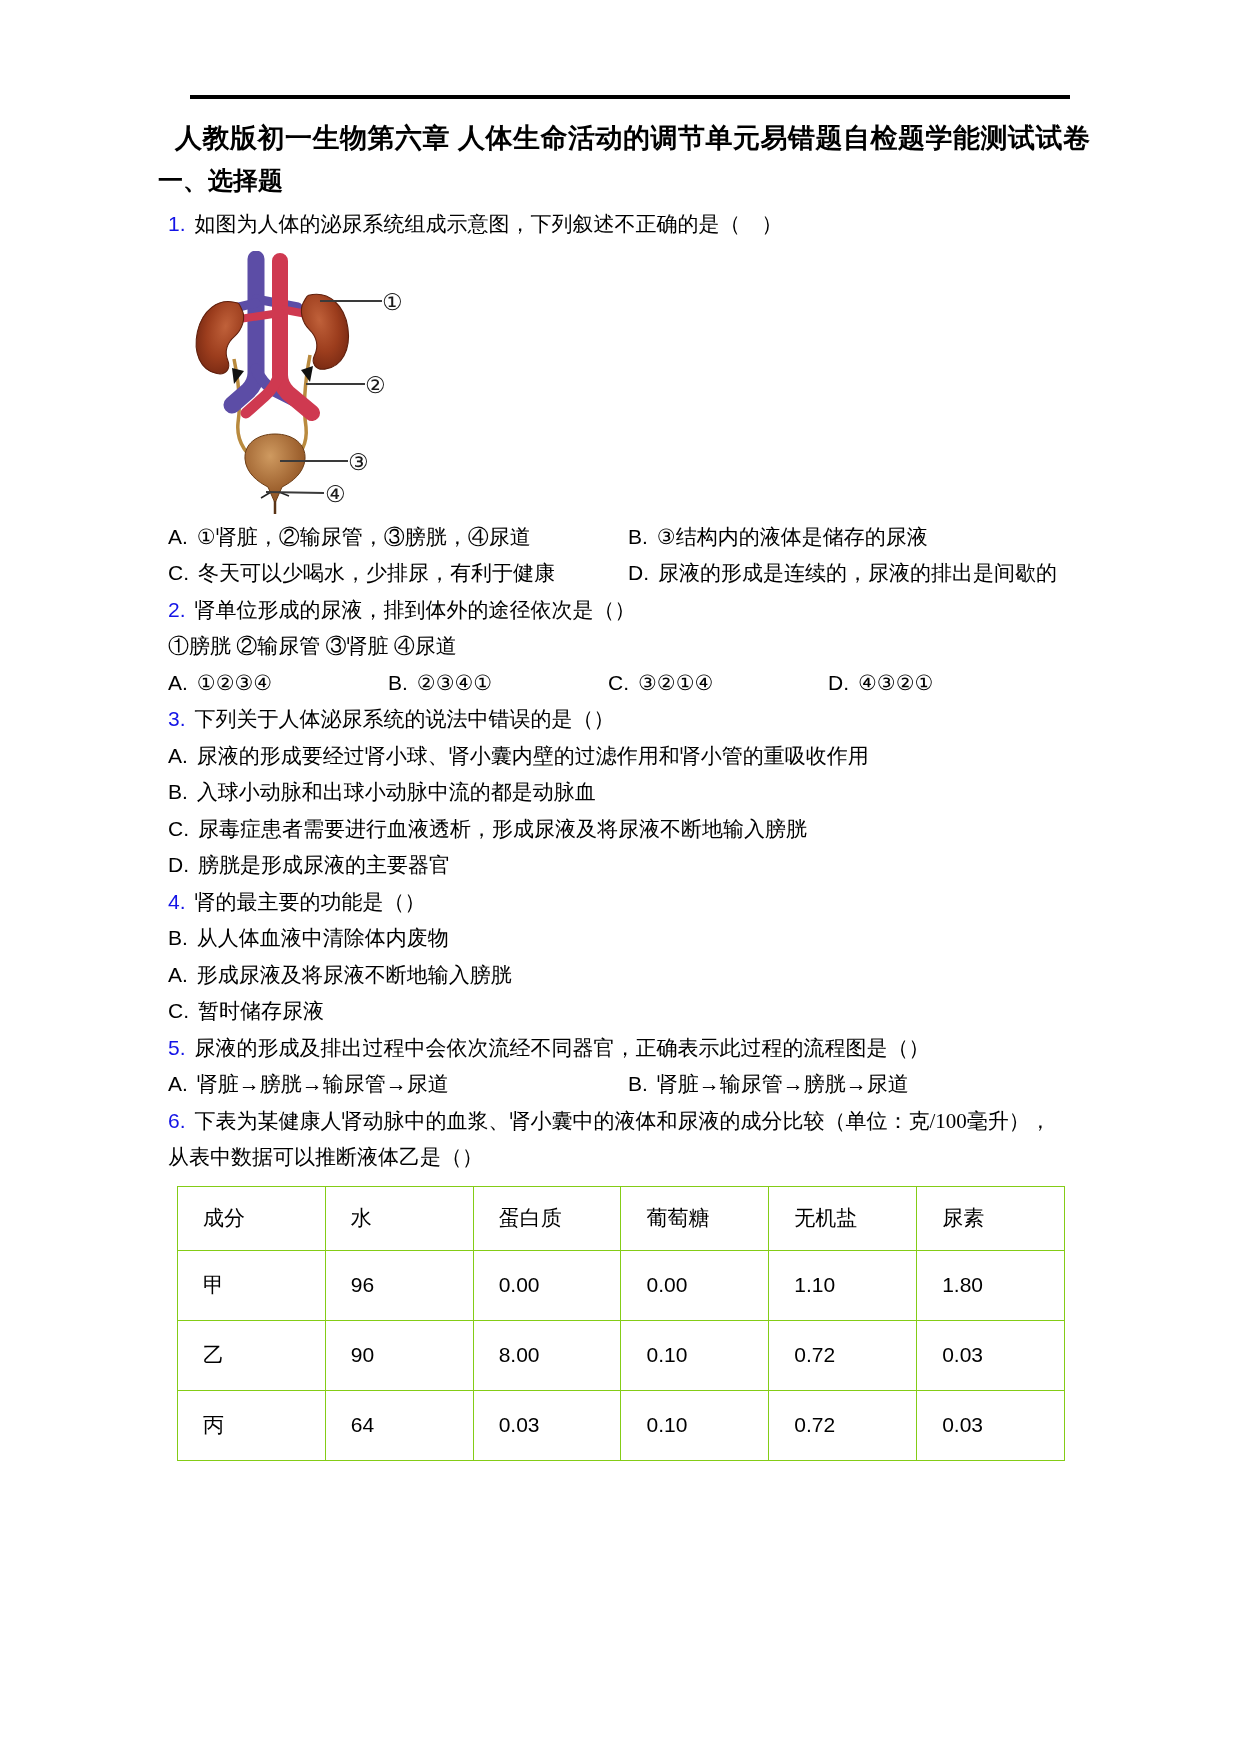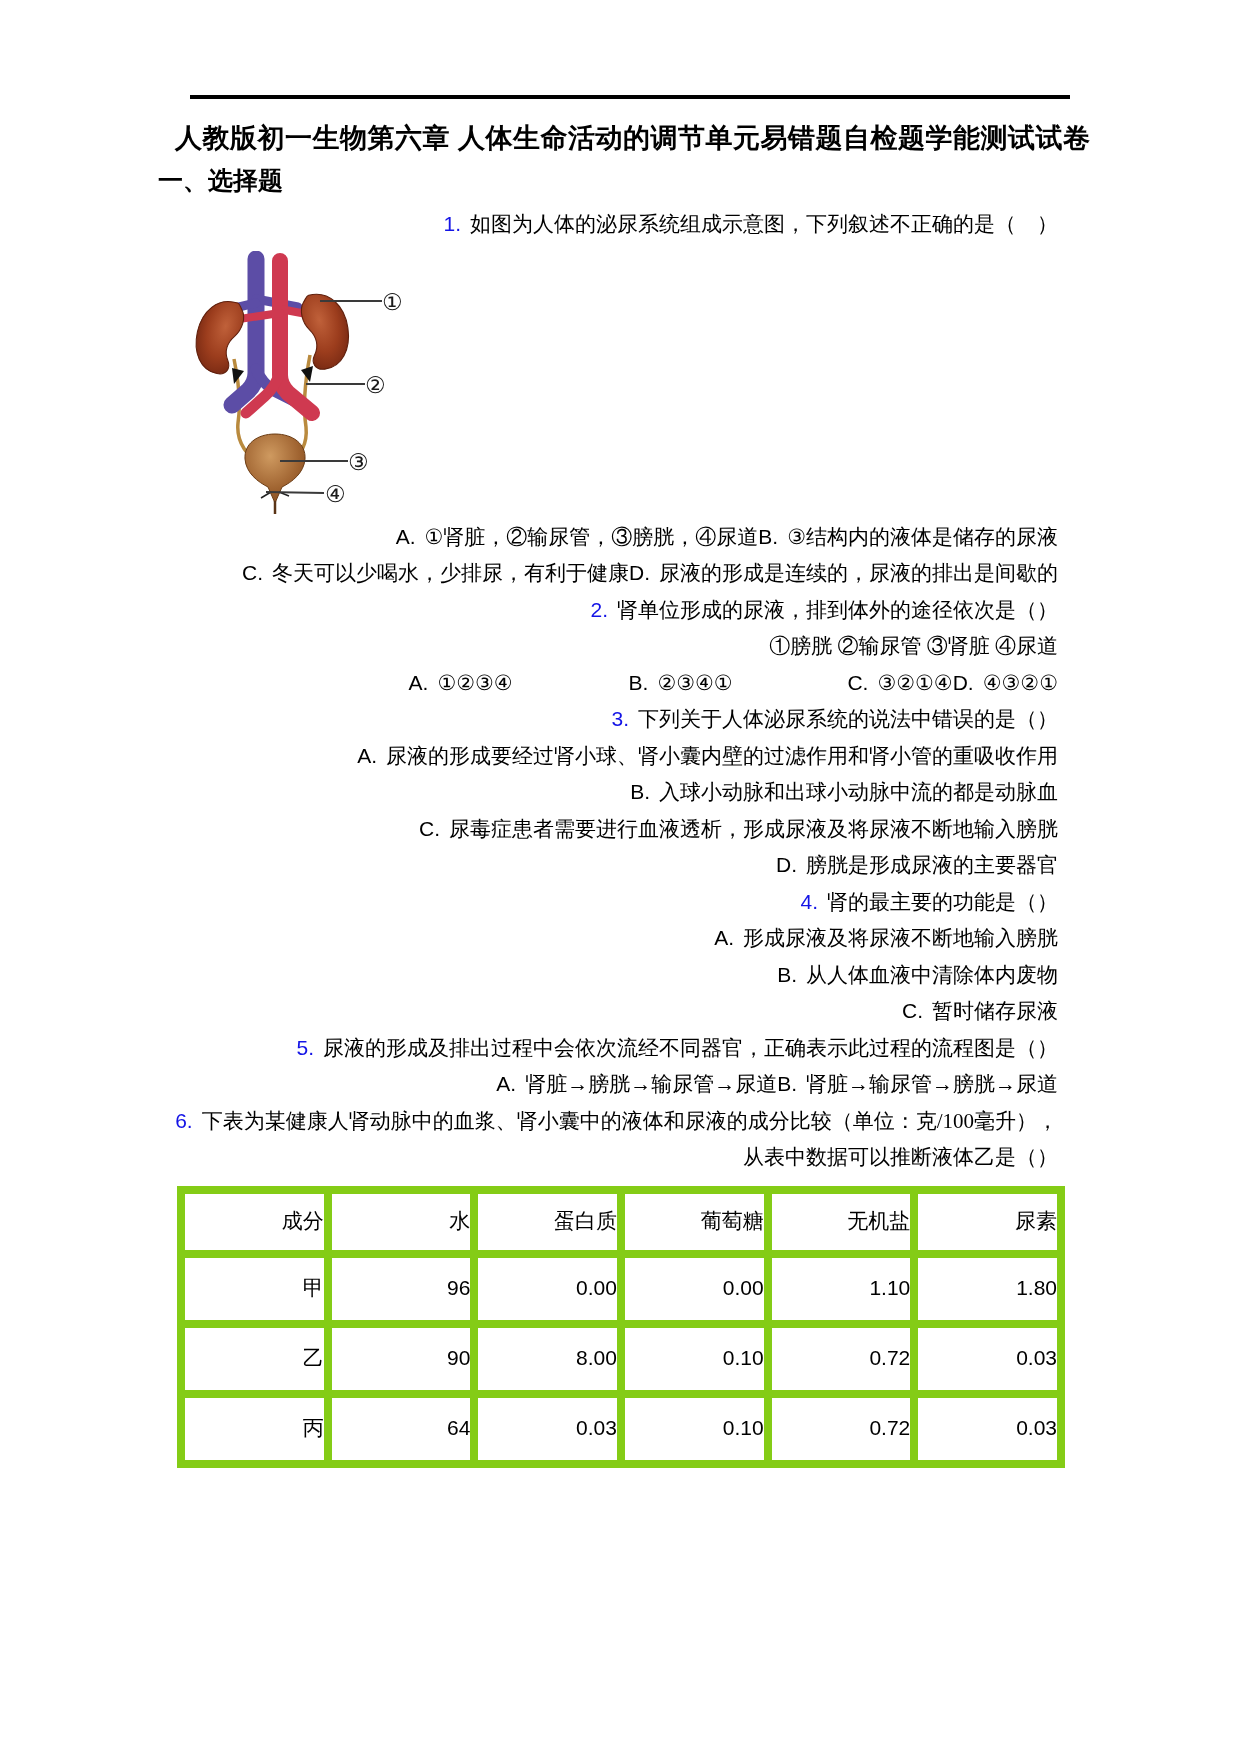--- a/index.html
+++ b/index.html
@@ -11,33 +11,33 @@
   .top-rule { position:absolute; left:190px; top:95px; width:880px; height:4px; background:#000; }
   .title {
     position:absolute; left:175px; top:120px; font-size:27px; font-weight:bold;
     font-family:"Liberation Sans","DejaVu Sans",sans-serif; white-space:nowrap; letter-spacing:0.5px;
   }
   .section-heading {
     position:absolute; left:158px; top:164px; font-size:25px; font-weight:bold;
     font-family:"Liberation Sans","DejaVu Sans",sans-serif;
     text-align:center;
   }
-  .flow { position:absolute; left:158px; top:206px; width:900px; font-size:21px; line-height:36.5px;text-align:right; }
+  .flow { position:absolute; left:158px; top:206px; width:900px; font-size:21px; line-height:36.5px; }
   .flow p { padding-left:10px; word-break:break-all; }
   .qnum { color:#1414e6; font-family:"Liberation Sans","DejaVu Sans",sans-serif; margin-right:9px; }
   .optlabel { font-family:"Liberation Sans","DejaVu Sans",sans-serif; margin-right:9px; }
   .block460 { display:inline-block; width:460px; vertical-align:top; }
   .block220 { display:inline-block; width:220px; vertical-align:top; }
   .diagram { height:276px; position:relative; }
   .diagram svg { position:absolute; left:18px; top:8px; }
   .qtable {
     border-collapse:collapse; table-layout:fixed; width:888px;
     margin:10px 0 0 19px; font-size:21px;
   }
-  .qtable td { border:8px solid #84cc16; padding-left:25px; vertical-align:middle; }
+  .qtable td { border:1px solid #84cc16; padding-left:25px; vertical-align:middle; }
   .qtable .hrow td { height:64px; }
   .qtable .drow td { height:70px; }
   .num-cell { font-family:"Liberation Sans","DejaVu Sans",sans-serif; }
   svg text.dlabel { font-family:"DejaVu Sans","Liberation Sans",sans-serif; font-size:23px; fill:#1b1b1b; }
 </style>
 </head>
 <body>
 
 <div class="top-rule"></div>
 <h1 class="title">人教版初一生物第六章 人体生命活动的调节单元易错题自检题学能测试试卷</h1>
@@ -116,22 +116,22 @@
   <p>①膀胱 ②输尿管 ③肾脏 ④尿道</p>
   <p><span class="block220"><span class="optlabel">A.</span><span>①②③④</span></span><span class="block220"><span class="optlabel">B.</span><span>②③④①</span></span><span class="block220"><span class="optlabel">C.</span><span>③②①④</span></span><span><span class="optlabel">D.</span><span>④③②①</span></span></p>
 
   <p><span class="qnum">3.</span><span>下列关于人体泌尿系统的说法中错误的是（）</span></p>
   <p><span class="optlabel">A.</span><span>尿液的形成要经过肾小球、肾小囊内壁的过滤作用和肾小管的重吸收作用</span></p>
   <p><span class="optlabel">B.</span><span>入球小动脉和出球小动脉中流的都是动脉血</span></p>
   <p><span class="optlabel">C.</span><span>尿毒症患者需要进行血液透析，形成尿液及将尿液不断地输入膀胱</span></p>
   <p><span class="optlabel">D.</span><span>膀胱是形成尿液的主要器官</span></p>
 
   <p><span class="qnum">4.</span><span>肾的最主要的功能是（）</span></p>
+  <p><span class="optlabel">B.</span><span>从人体血液中清除体内废物</span></p>
   <p><span class="optlabel">A.</span><span>形成尿液及将尿液不断地输入膀胱</span></p>
-  <p><span class="optlabel">B.</span><span>从人体血液中清除体内废物</span></p>
   <p><span class="optlabel">C.</span><span>暂时储存尿液</span></p>
 
   <p><span class="qnum">5.</span><span>尿液的形成及排出过程中会依次流经不同器官，正确表示此过程的流程图是（）</span></p>
   <p><span class="block460"><span class="optlabel">A.</span><span>肾脏→膀胱→输尿管→尿道</span></span><span><span class="optlabel">B.</span><span>肾脏→输尿管→膀胱→尿道</span></span></p>
 
   <p><span class="qnum">6.</span><span>下表为某健康人肾动脉中的血浆、肾小囊中的液体和尿液的成分比较（单位：克/100毫升），从表中数据可以推断液体乙是（）</span></p>
 
   <table class="qtable">
     <tbody>
       <tr class="hrow">

